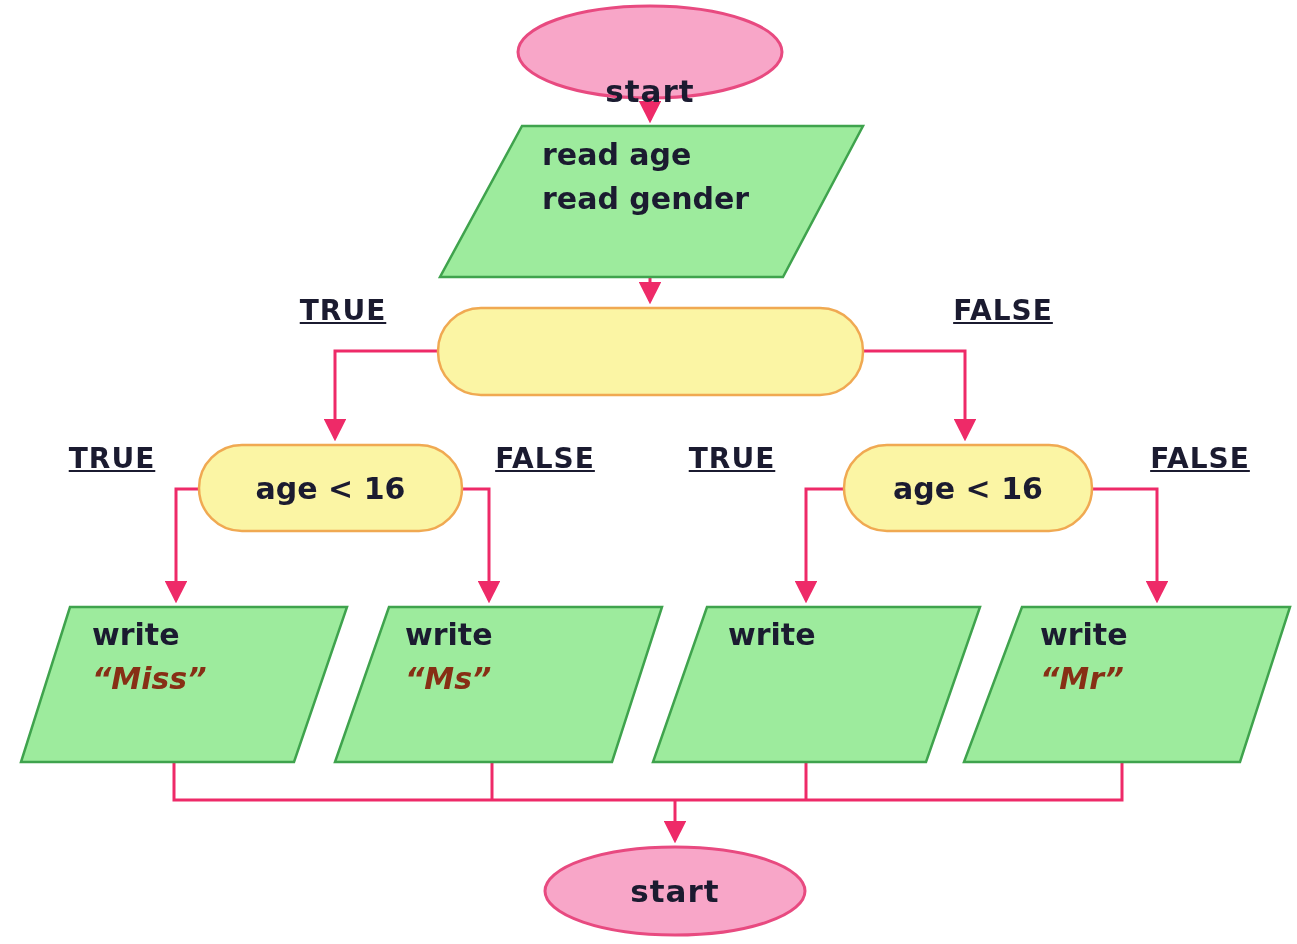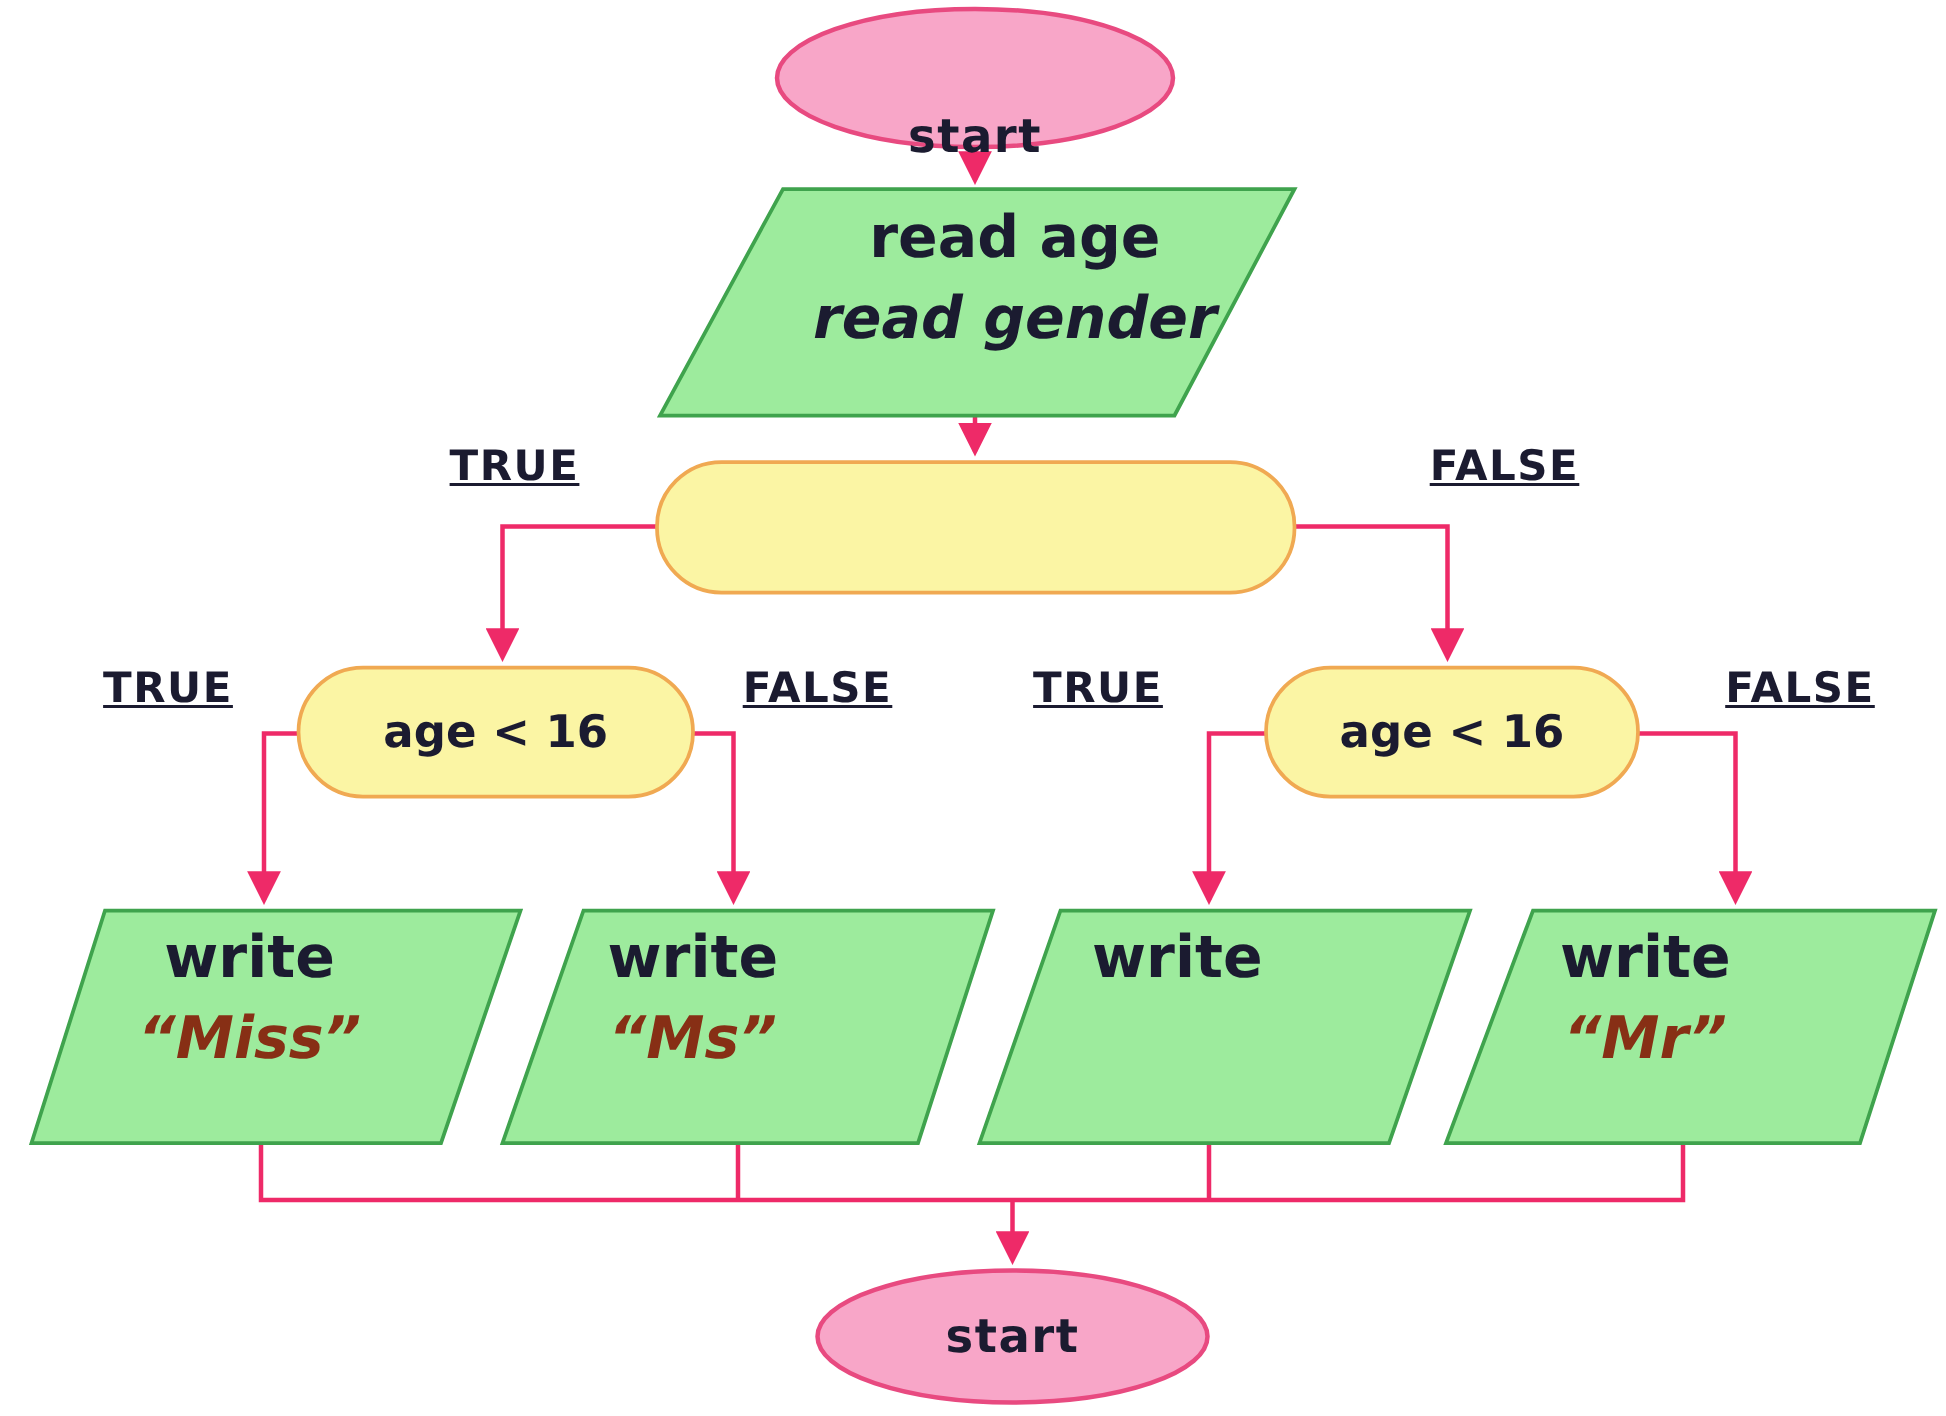--- a/index.html
+++ b/index.html
@@ -27,21 +27,21 @@
     position:absolute;
     font-weight:bold;
     color:var(--ink);
     white-space:nowrap;
     line-height:1.1;
   }
   .center{display:flex;align-items:center;justify-content:center;text-align:center;}
   .node-text{font-size:30px;}
   .terminator-text{font-size:31px;letter-spacing:1px;}
   .branch-text{font-size:28px;letter-spacing:1px;text-decoration:underline;}
-  .io-lines{font-size:39px;text-align:center;}
+  .io-lines{font-size:30px;}
   .io-lines .string{color:var(--string-ink);font-style:italic;}
   .io-lines div{margin-bottom:11px;}
 </style>
 </head>
 <body>
 
 <div class="stage">
 
   <svg width="1297" height="944" viewBox="0 0 1297 944">
     <defs>
@@ -80,21 +80,21 @@
     <polygon points="707,607 980,607 926,762 653,762" style="fill:var(--io-fill);stroke:var(--io-stroke);stroke-width:2.5;"></polygon>
     <polygon points="1022,607 1290,607 1240,762 964,762" style="fill:var(--io-fill);stroke:var(--io-stroke);stroke-width:2.5;"></polygon>
 
     <ellipse cx="675" cy="891" rx="130" ry="44" style="fill:var(--terminator-fill);stroke:var(--terminator-stroke);stroke-width:3;"></ellipse>
   </svg>
 
   <div class="label center terminator-text" style="left:518px;top:40px;width:264px;height:48px;margin-top:27px;">start</div>
 
   <div class="label io-lines" style="left:542px;top:138px;">
     <div>read age</div>
-    <div style="font-style:italic;">read gender</div>
+    <div style="">read gender</div>
   </div>
 
 
   <div class="label center node-text" style="left:199px;top:445px;width:263px;height:86px;">age &lt; 16</div>
 
   <div class="label center node-text" style="left:844px;top:445px;width:248px;height:86px;">age &lt; 16</div>
 
   <div class="label center branch-text" style="left:278px;top:296px;width:130px;">TRUE</div>
   <div class="label center branch-text" style="left:938px;top:296px;width:130px;">FALSE</div>
 

